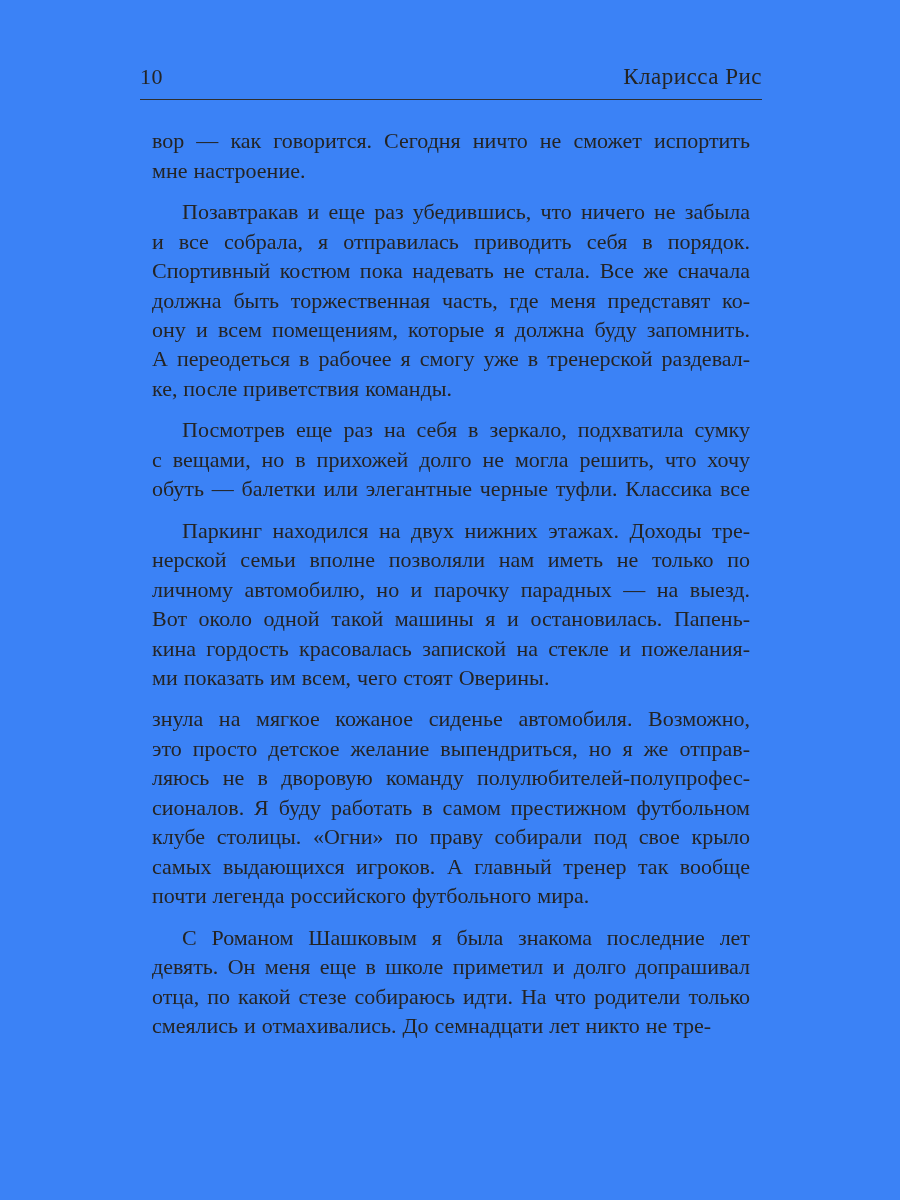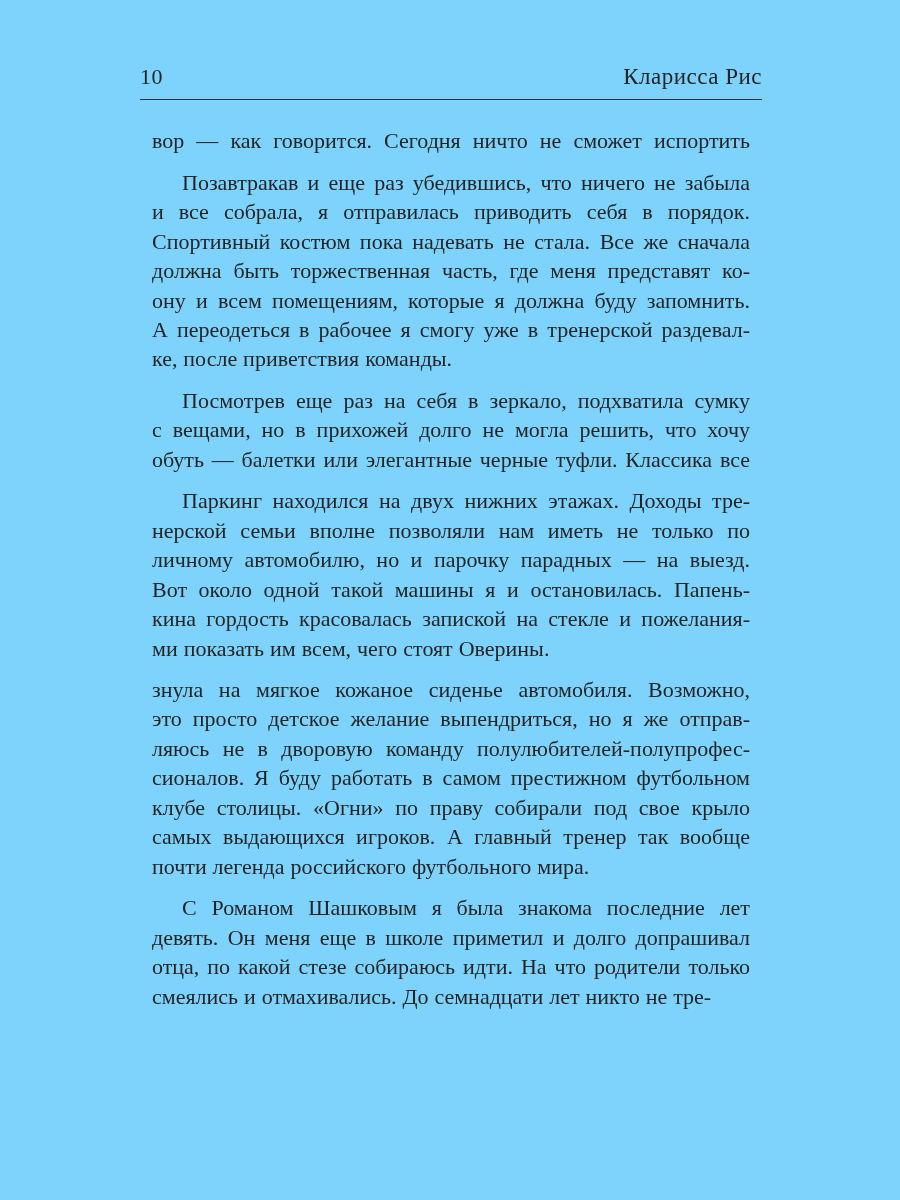--- a/index.html
+++ b/index.html
@@ -4,21 +4,21 @@
 <style>
   html, body {
     margin: 0;
     padding: 0;
     background: #ffffff;
   }
   .page {
     position: relative;
     width: 900px;
     height: 1200px;
-    background: #7dd3fc;
+    background: #3b82f6;
     font-family: "Liberation Serif", "DejaVu Serif", serif;
     color: #242424;
     overflow: hidden;
   }
   .content {
     position: absolute;
     left: 140px;
     top: 0;
     width: 622px;
   }
@@ -73,20 +73,21 @@
 <div class="page">
   <div class="content">
     <div class="running-head">
       <span class="page-number">10</span>
       <span class="running-title">Кларисса Рис</span>
     </div>
     <hr class="head-rule">
     <div class="body-text">
         <div class="paragraph">
           <div class="line">вор — как говорится. Сегодня ничто не сможет испортить</div>
+          <div class="line para-end">мне настроение.</div>
         </div>
         <div class="paragraph">
           <div class="line indent">Позавтракав и еще раз убедившись, что ничего не забыла</div>
           <div class="line">и все собрала, я отправилась приводить себя в порядок.</div>
           <div class="line">Спортивный костюм пока надевать не стала. Все же сначала</div>
           <div class="line">должна быть торжественная часть, где меня представят ко-</div>
           <div class="line">ону и всем помещениям, которые я должна буду запомнить.</div>
           <div class="line">А переодеться в рабочее я смогу уже в тренерской раздевал-</div>
           <div class="line para-end">ке, после приветствия команды.</div>
         </div>

